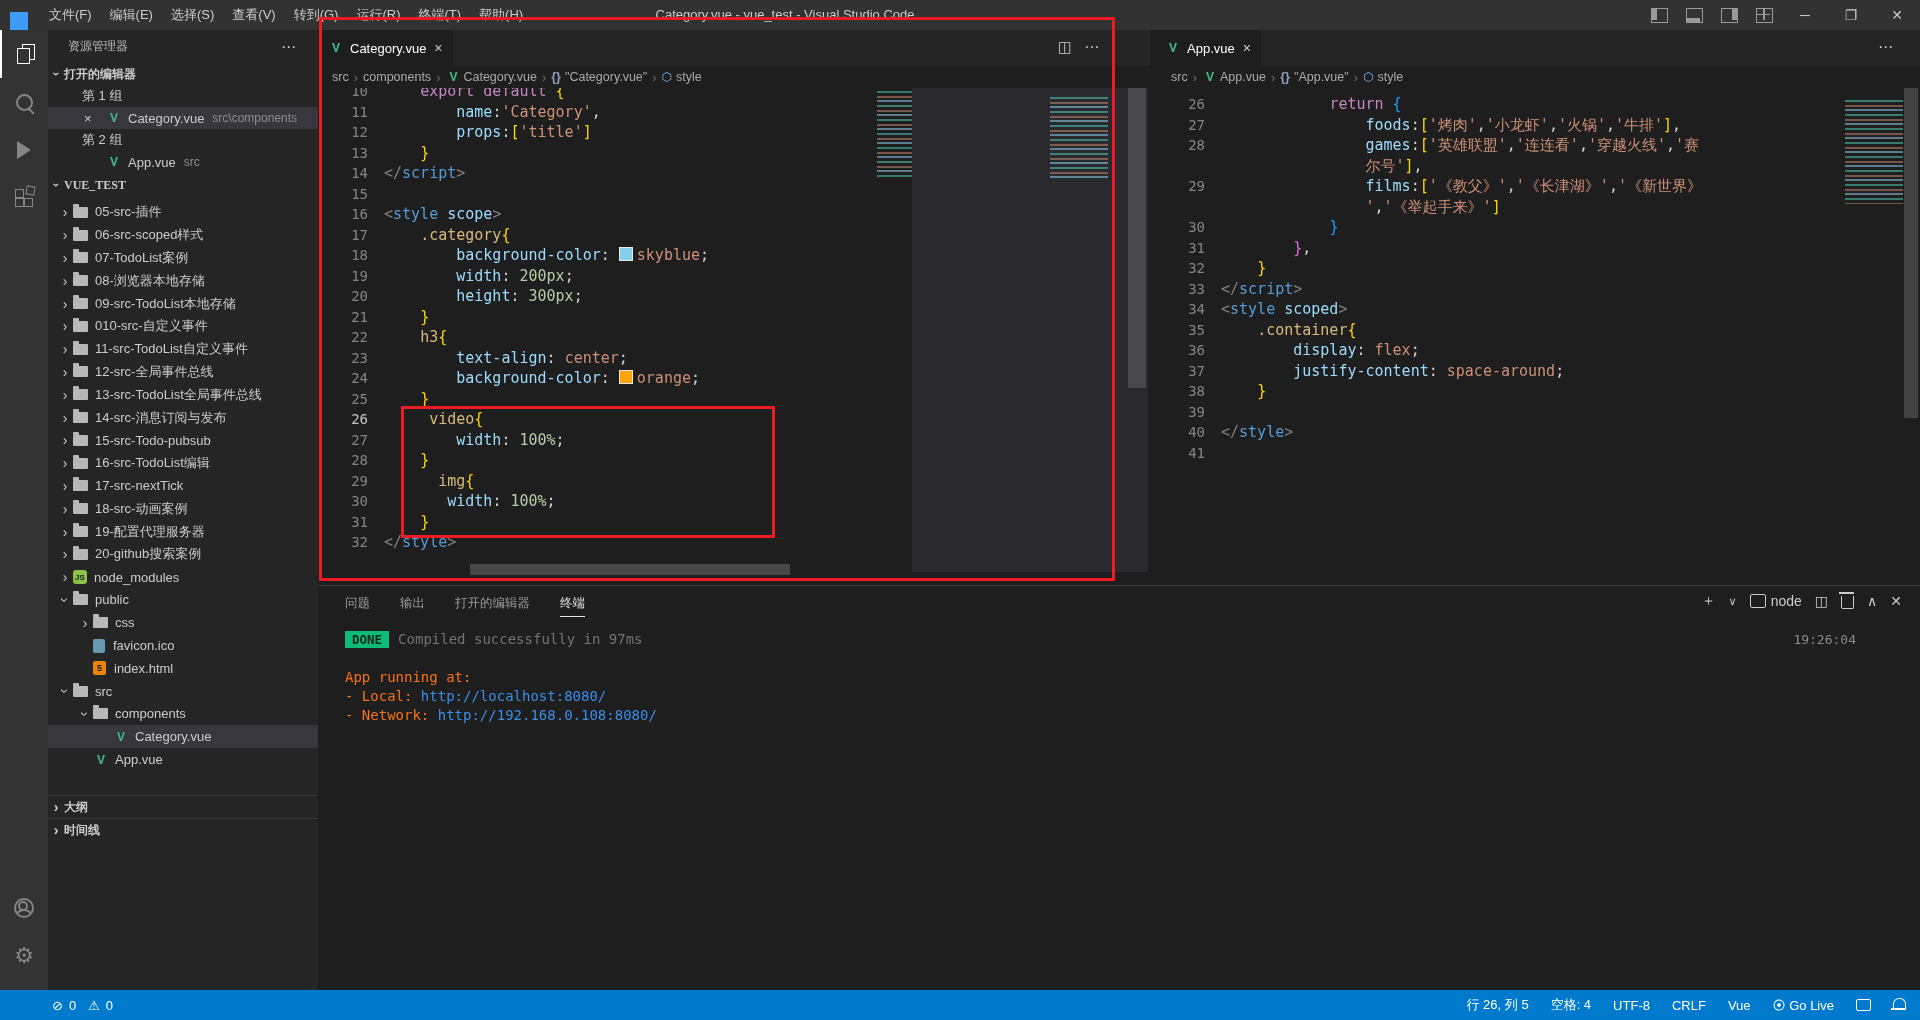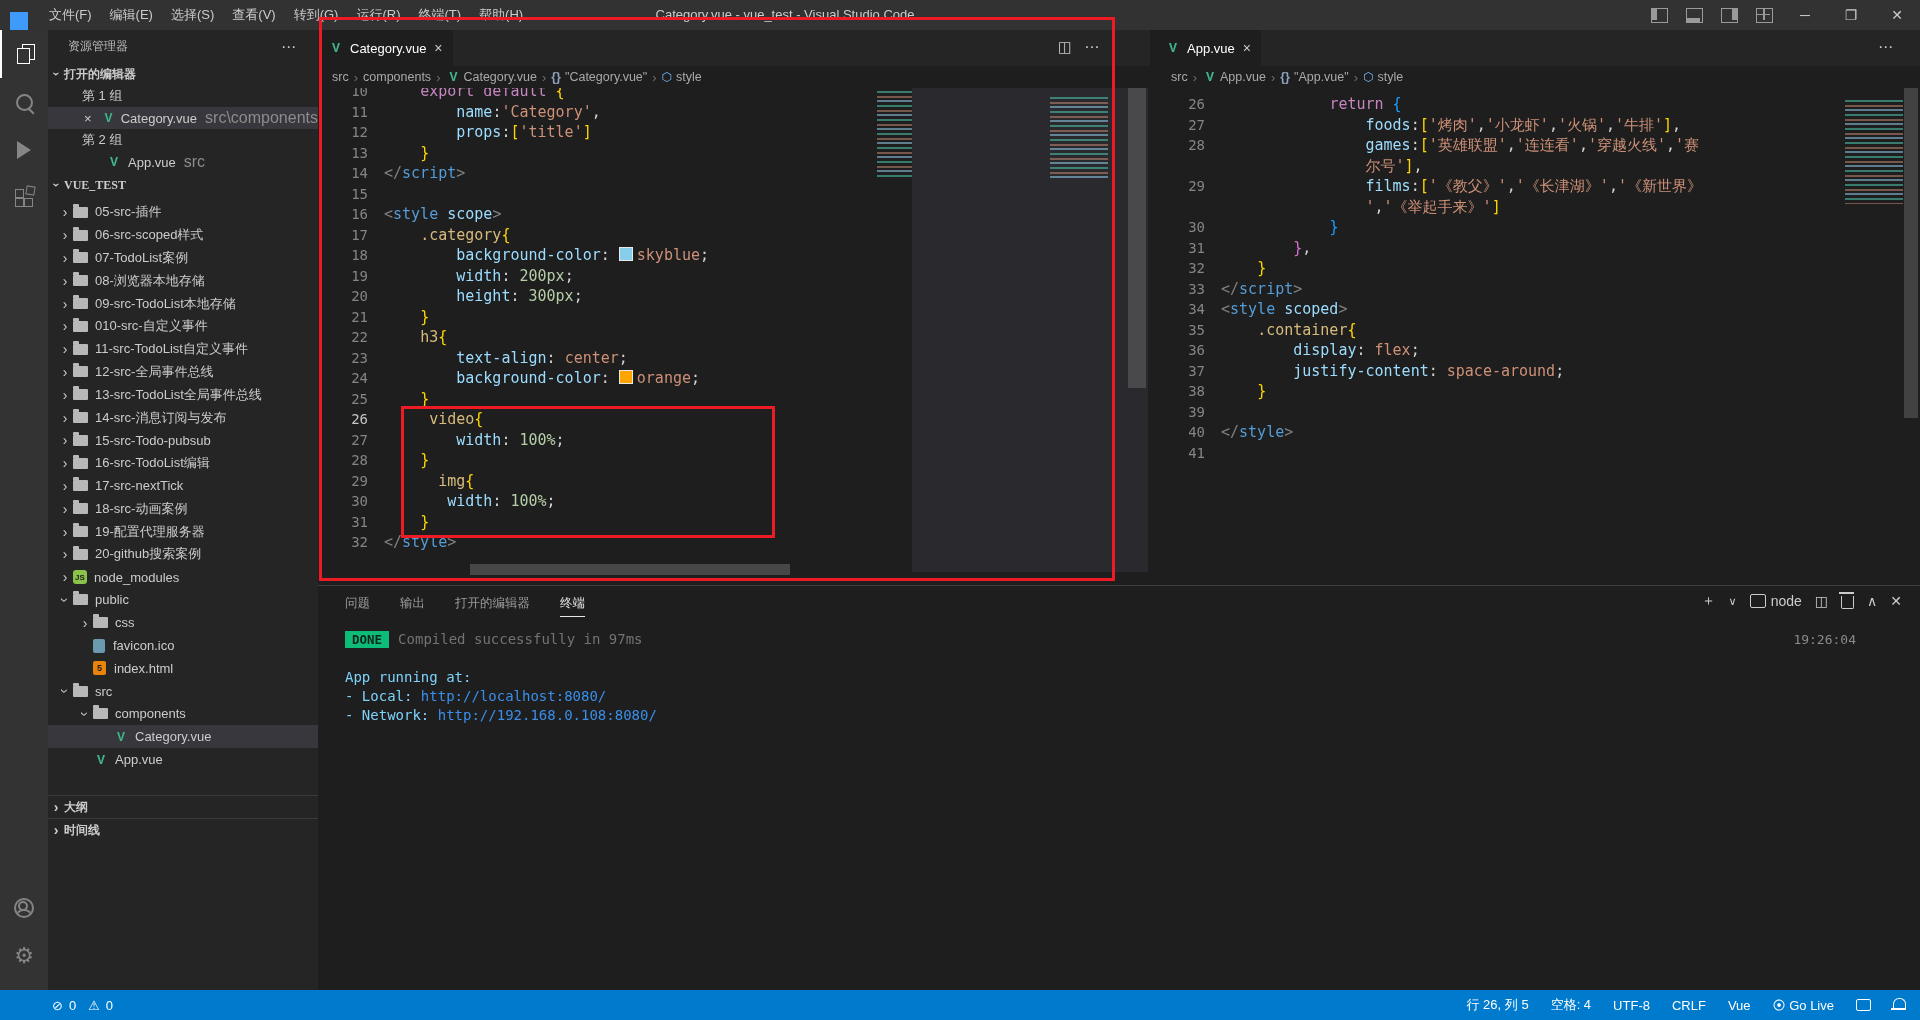--- a/index.html
+++ b/index.html
@@ -41,21 +41,21 @@
   .sidebar{position:absolute;left:48px;top:30px;width:270px;height:960px;background:#252526;z-index:3;font-size:13px;}
   .sb-header{height:33px;line-height:33px;padding-left:20px;font-size:12px;color:#bbbbbb;position:relative;}
   .sb-more{position:absolute;right:22px;top:0;color:#cccccc;font-size:15px;}
   .sb-sect{height:22px;display:flex;align-items:center;font-weight:bold;font-size:12px;color:#cccccc;font-family:Liberation Serif, serif;}
   .chev{display:inline-block;width:16px;text-align:center;color:#cccccc;font-size:14px;}
   .chev.d{transform:rotate(90deg);}
   .oe-group{height:22px;line-height:22px;padding-left:34px;color:#cccccc;}
   .oe-file{height:22px;display:flex;align-items:center;padding-left:36px;position:relative;}
   .oe-file.sel{background:#37373d;}
   .oe-close{width:16px;color:#cccccc;font-size:13px;margin-right:6px;}
-  .oe-path{color:#8c8c8c;font-size:16px;margin-left:8px;}
+  .oe-path{color:#8c8c8c;font-size:12px;margin-left:8px;}
   .vue-ico{color:#41b883;font-weight:bold;font-size:12px;width:16px;display:inline-block;text-align:center;margin-right:6px;text-shadow:0 0 1px #34495e;}
   .tree{position:absolute;left:0;top:171px;width:270px;}
   .tree-row{height:22.8px;display:flex;align-items:center;position:relative;}
   .tree-row.sel{background:#37373d;}
   .fold-ico{width:15px;height:11px;background:#b8b8b8;border-radius:1px;position:relative;margin-right:7px;flex:none;}
   .fold-ico:before{content:"";position:absolute;left:0;top:-3px;width:6px;height:3px;background:#b8b8b8;border-radius:1px 1px 0 0;}
   .npm-ico{width:14px;height:14px;background:#8bc34a;border-radius:3px;margin-right:7px;color:#1e1e1e;font-size:8px;font-weight:bold;
            display:flex;align-items:center;justify-content:center;flex:none;}
   .ico-file{width:12px;height:14px;background:#6a9ab0;border-radius:2px;margin-right:8px;flex:none;}
   .html-ico{width:13px;height:14px;background:#e8840c;border-radius:2px;margin-right:8px;color:#1e1e1e;font-size:9px;font-weight:bold;
@@ -91,21 +91,21 @@
   
   .panel{position:absolute;left:318px;top:585px;width:1602px;height:405px;background:#1e1e1e;border-top:1px solid #3e3e42;z-index:2;}
   .panel-tabs{display:flex;align-items:center;height:34px;padding-left:27px;gap:30px;font-size:12.5px;color:#9b9b9b;}
   .panel-tab.active{color:#e7e7e7;border-bottom:1.5px solid #e7e7e7;padding-bottom:4px;margin-bottom:-6px;}
   .panel-actions{position:absolute;right:18px;top:6px;display:flex;align-items:center;gap:13px;color:#cccccc;font-size:14px;}
   .term-shell-ico{width:14px;height:12px;border:1px solid #cccccc;border-radius:2px;display:inline-block;margin-right:5px;vertical-align:-2px;}
   .ic-trash{width:11px;height:12px;border:1.5px solid #ccc;border-top:none;border-radius:0 0 2px 2px;position:relative;margin-top:3px;}
   .ic-trash:before{content:"";position:absolute;left:-3px;top:-4px;width:15px;height:1.5px;background:#ccc;}
   .term-body{position:absolute;left:27px;top:44px;font-family:"DejaVu Sans Mono",monospace;font-size:14px;line-height:19px;color:#cccccc;}
   .done-badge{background:#0dbc79;color:#10251c;font-weight:bold;padding:1px 7px;margin-right:9px;font-size:12.5px;}
-  .t-grn{color:#737373;} .t-txt{color:#7dd3fc;} .t-url{color:#3b8eea;}
+  .t-grn{color:#737373;} .t-txt{color:#f97316;} .t-url{color:#3b8eea;}
   .term-time{position:absolute;right:64px;top:46px;color:#8a8a8a;font-family:"DejaVu Sans Mono",monospace;font-size:13px;}
   
   .statusbar{position:absolute;left:0;top:990px;width:1920px;height:30px;background:#007acc;color:#ffffff;
              display:flex;align-items:center;font-size:13px;z-index:6;}
   .sb-left{display:flex;align-items:center;gap:6px;margin-left:52px;}
   .sb-right{position:absolute;right:14px;display:flex;align-items:center;gap:22px;}
   .bell{width:11px;height:10px;border:1.5px solid #fff;border-radius:6px 6px 0 0;border-bottom:none;position:relative;margin-top:-3px;}
   .bell:after{content:"";position:absolute;left:-3px;top:9px;width:15px;height:1.5px;background:#fff;}
   .feedback-ico{width:13px;height:10px;border:1.5px solid #fff;border-radius:2px;position:relative;}
   

